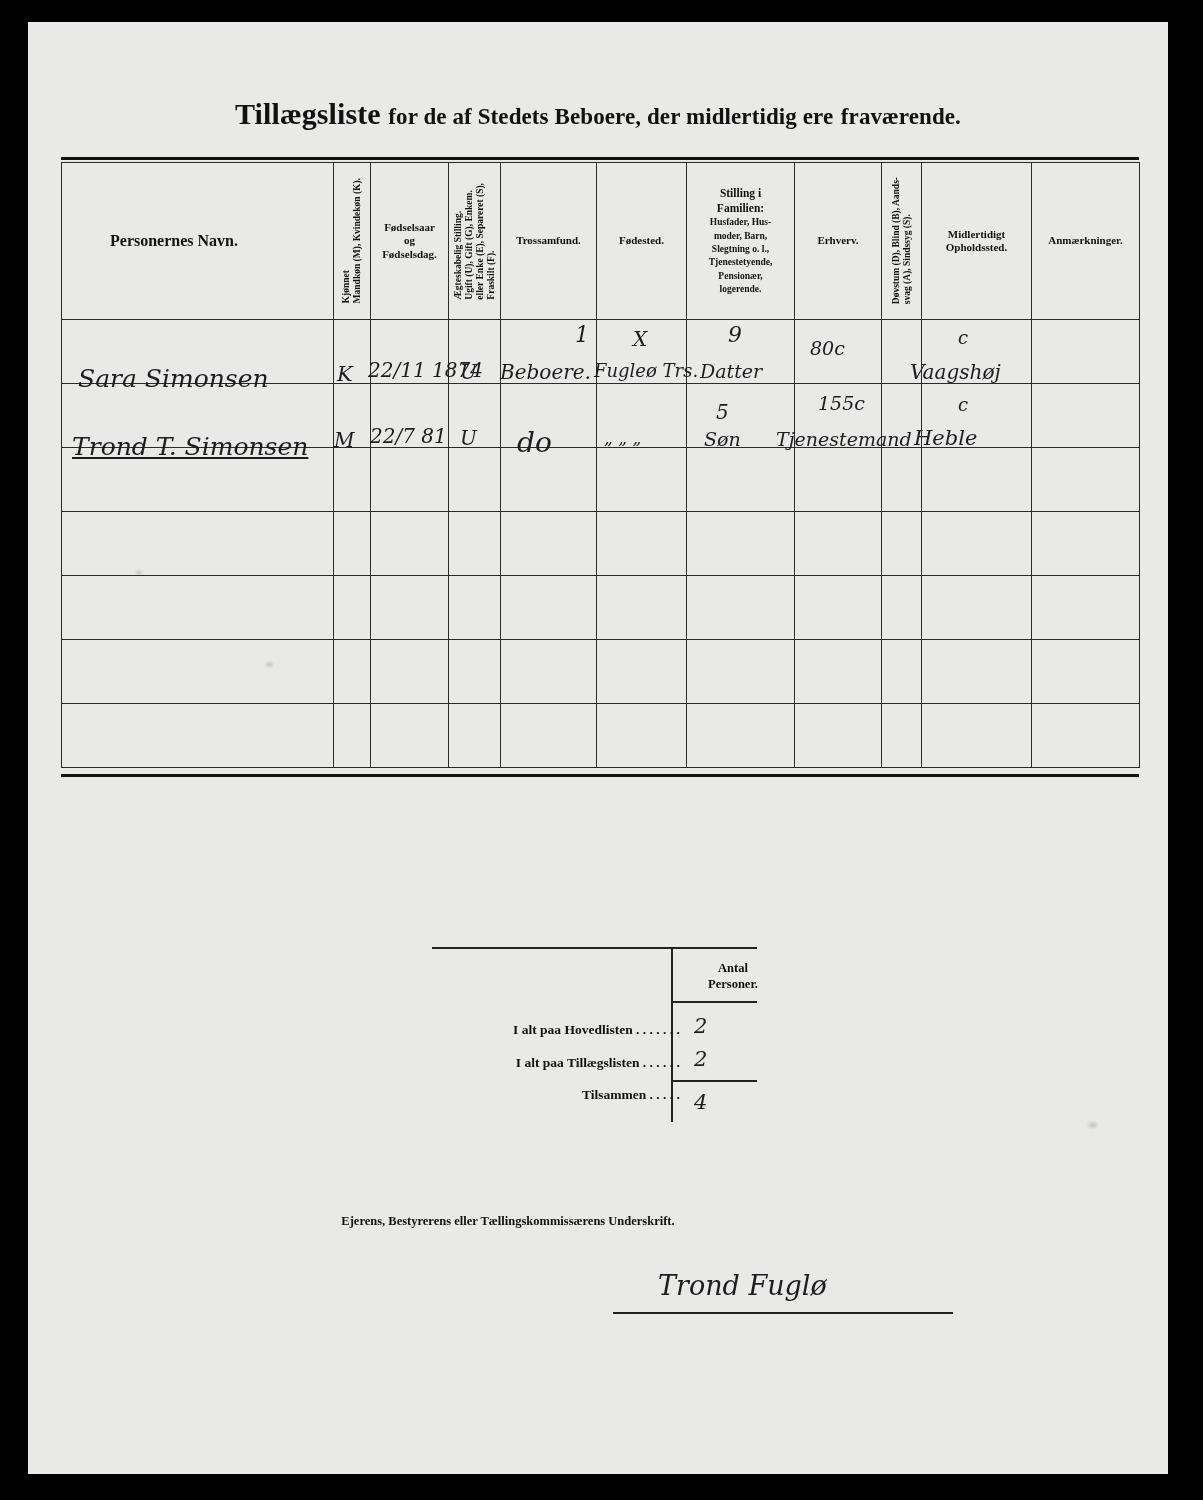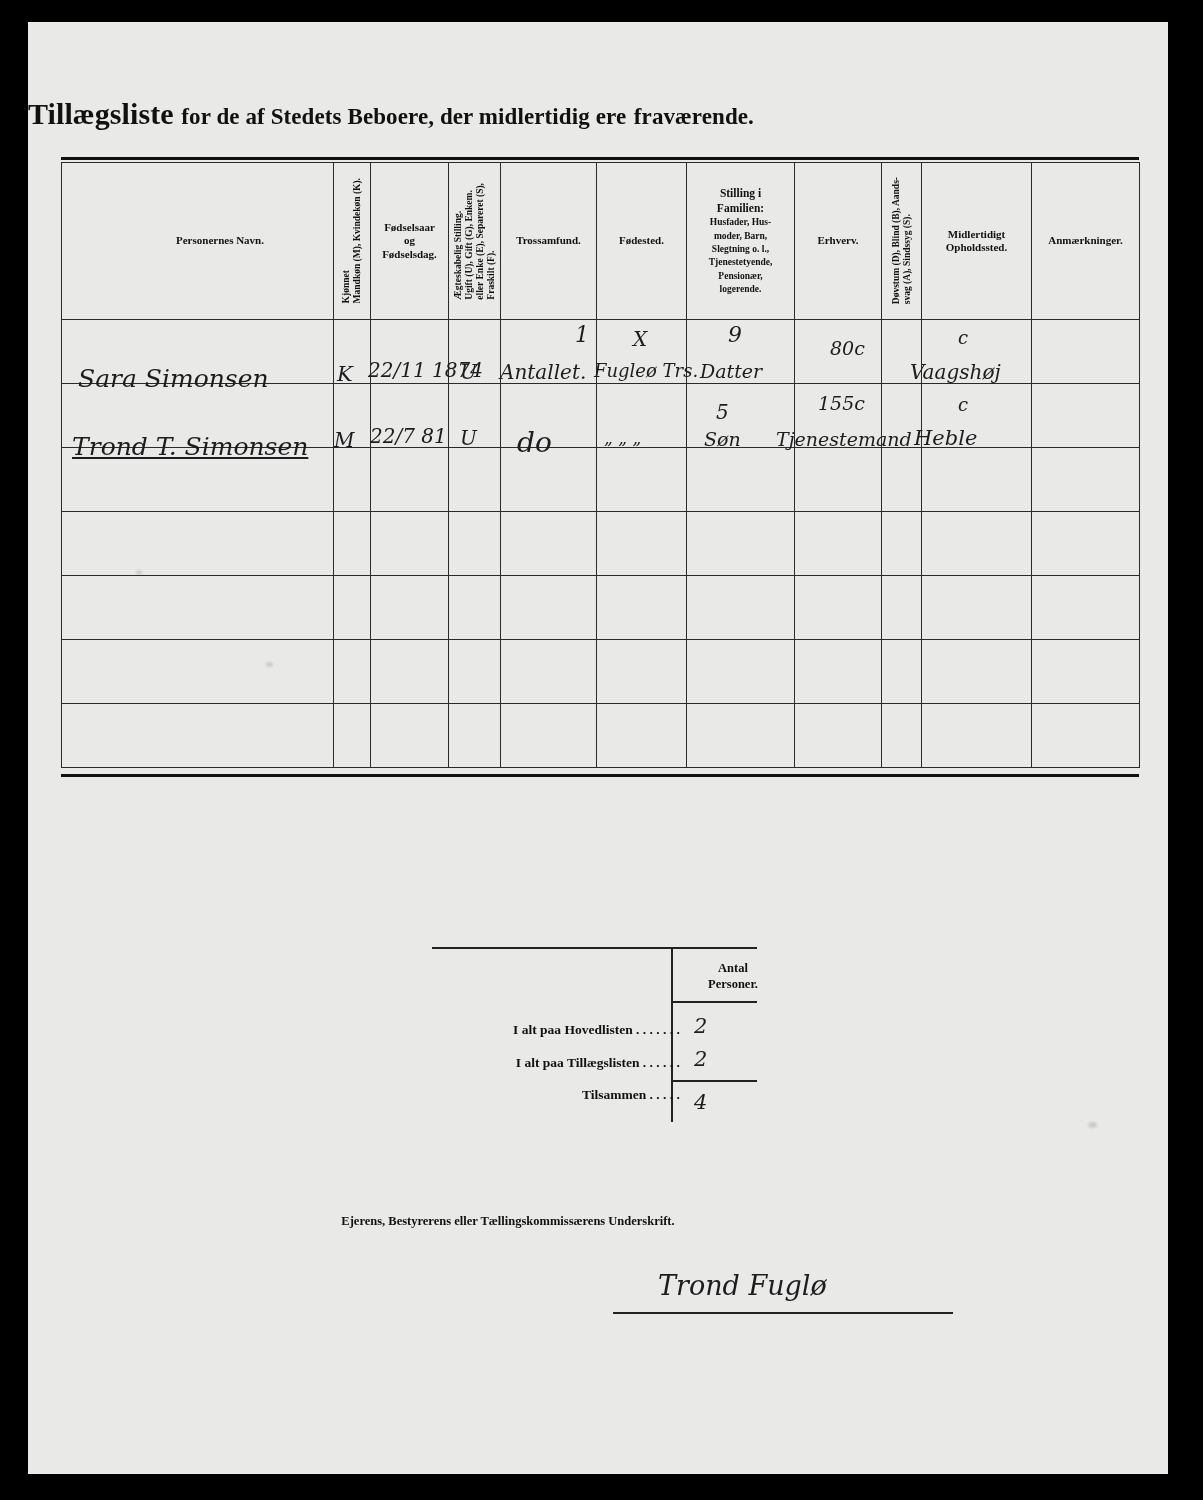--- a/index.html
+++ b/index.html
@@ -21,21 +21,21 @@
     height: 1452px;
     background: #e9e9e7;
     overflow: hidden;
   }
   
   .title {
     position: absolute;
     left: 0;
     top: 75px;
     width: 1140px;
-    text-align: left;
+    text-align: center;
     font-size: 30px;
     font-weight: bold;
     letter-spacing: 0.1px;
     color: #111;
   }
   .title .small {
     font-size: 23px;
     font-weight: bold;
   }
   .title .sm2 {
@@ -67,23 +67,23 @@
   .tbl thead th {
     height: 152px;
     font-size: 11px;
     font-weight: bold;
     line-height: 1.22;
     color: #111;
     text-align: center;
     padding: 2px 3px;
   }
   .tbl thead th.h-name {
-    text-align: center;
+    text-align: left;
     padding-left: 48px;
-    font-size: 11px;
+    font-size: 16px;
   }
   .vert {
     writing-mode: vertical-rl;
     transform: rotate(180deg);
     white-space: nowrap;
     font-size: 9.5px;
     line-height: 1.15;
     font-weight: bold;
     display: inline-block;
     text-align: left;
@@ -358,24 +358,24 @@
           <td></td>
         </tr>
     </tbody>
   </table>
   <div class="rule-bottom"></div>
 
   <div class="hand" style="left:50px; top:342px; font-size:25px;">Sara Simonsen</div>
   <div class="hand" style="left:309px; top:340px; font-size:21px;">K</div>
   <div class="hand" style="left:340px; top:336px; font-size:20px;">22/11 1874</div>
   <div class="hand" style="left:432px; top:338px; font-size:20px;">U</div>
-  <div class="hand" style="left:472px; top:338px; font-size:20px;">Antallet.</div>
+  <div class="hand" style="left:472px; top:338px; font-size:20px;">Beboere.</div>
   <div class="hand" style="left:566px; top:338px; font-size:18px;">Fugleø Trs.</div>
   <div class="hand" style="left:672px; top:338px; font-size:19px;">Datter</div>
-  <div class="hand" style="left:782px; top:315px; font-size:19px;margin-left:20px;">80c</div>
+  <div class="hand" style="left:782px; top:315px; font-size:19px;">80c</div>
   <div class="hand" style="left:882px; top:338px; font-size:20px;">Vaagshøj</div>
   <div class="hand" style="left:547px; top:300px; font-size:22px;">1</div>
   <div class="hand" style="left:605px; top:305px; font-size:20px;">X</div>
   <div class="hand" style="left:700px; top:300px; font-size:22px;">9</div>
   <div class="hand" style="left:930px; top:305px; font-size:18px;">c</div>
 
   <div class="hand" style="left:44px; top:410px; font-size:25px;text-decoration:underline;">Trond T. Simonsen</div>
   <div class="hand" style="left:306px; top:406px; font-size:20px;">M</div>
   <div class="hand" style="left:342px; top:402px; font-size:20px;">22/7 81</div>
   <div class="hand" style="left:432px; top:404px; font-size:20px;">U</div>

